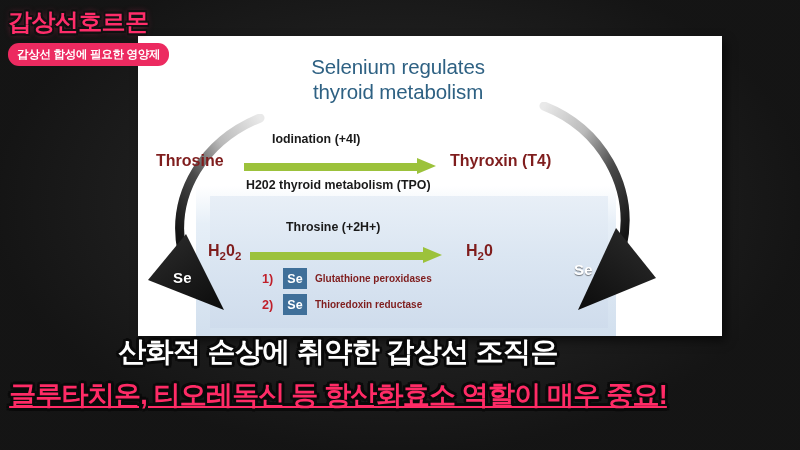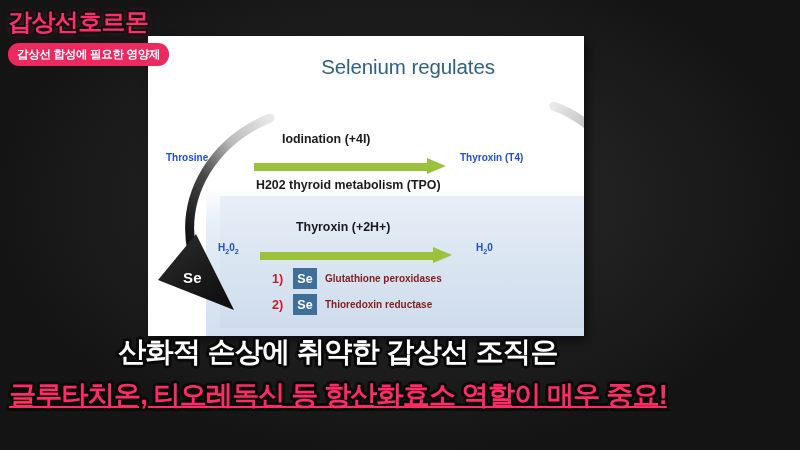--- a/index.html
+++ b/index.html
@@ -11,21 +11,21 @@
   }
   #stage{position:absolute;inset:0;width:800px;height:450px;overflow:hidden;}
 
   
   .bg-dark{position:absolute;inset:0;background:#1c1c1c;}
   .bg-vignette{position:absolute;inset:0;
     background:radial-gradient(ellipse at 50% 45%, rgba(60,60,60,.55) 0%, rgba(20,20,20,.95) 72%);}
 
   
   .slide{
-    position:absolute;left:148px;top:36px;width:436px;height:300px;
+    position:absolute;left:138px;top:36px;width:584px;height:300px;
     background:#ffffff;
     box-shadow:4px 5px 9px rgba(0,0,0,.55);
     overflow:hidden;
   }
   .slide-inner{position:absolute;inset:0;}
   
   .blue-panel{
     position:absolute;left:72px;top:160px;width:398px;height:132px;
     background:linear-gradient(180deg,#e8eff7 0%, #dbe6f2 45%, #cfdcec 100%);
   }
@@ -54,21 +54,21 @@
   }
   .se-label-left{left:35px;top:233px;}
   .se-label-right{left:436px;top:225px;}
 
   
   .rx{position:absolute;}
   .rx-label{
     color:#1a1a1a;font-size:12.4px;font-weight:bold;white-space:nowrap;
   }
   .rx-side{
-    color:#1d4ed8;font-size:10px;font-weight:bold;white-space:nowrap;
+    color:#7f1d1d;font-size:16px;font-weight:bold;white-space:nowrap;
   }
   .garrow{
     position:absolute;height:13px;
   }
   .garrow .shaft{
     position:absolute;left:0;top:3px;height:8px;width:calc(100% - 19px);
     background:#9cc23b;
   }
   .garrow .head{
     position:absolute;right:0;top:-2px;width:0;height:0;
@@ -166,20 +166,21 @@
   <div class="bg-vignette"></div>
 
   <div class="slide">
     <div class="slide-inner">
 
       <div class="blue-panel-soft"></div>
       <div class="blue-panel"></div>
 
       <div class="slide-title">
         <span>Selenium regulates</span>
+        <span>thyroid metabolism</span>
       </div>
 
       <svg class="se-arrow se-arrow-left" viewBox="0 0 130 210">
         <defs>
           <linearGradient id="gradL" x1="1" y1="0" x2="0.15" y2="1">
             <stop offset="0%" stop-color="#e9e9e9"></stop>
             <stop offset="35%" stop-color="#b9b9b9"></stop>
             <stop offset="65%" stop-color="#4a4a4a"></stop>
             <stop offset="100%" stop-color="#141414"></stop>
           </linearGradient>
@@ -213,21 +214,21 @@
 
       <div class="rx rx-label rx-top-up">Iodination (+4I)</div>
       <div class="rx rx-side rx-top-left">Throsine</div>
       <div class="garrow rx-top-arrow">
         <div class="shaft"></div>
           <div class="head"></div>
       </div>
       <div class="rx rx-side rx-top-right">Thyroxin (T4)</div>
       <div class="rx rx-label rx-top-down">H202 thyroid metabolism (TPO)</div>
 
-      <div class="rx rx-label rx-bot-up">Thyroxin (+2H+)</div>
+      <div class="rx rx-label rx-bot-up">Throsine (+2H+)</div>
       <div class="rx rx-side rx-bot-left">H<sub>2</sub>0<sub>2</sub></div>
       <div class="garrow rx-bot-arrow">
         <div class="shaft"></div>
           <div class="head"></div>
       </div>
       <div class="rx rx-side rx-bot-right">H<sub>2</sub>0</div>
 
       <div class="enz-list">
         <div class="enz-row">
           <div class="enz-num">1)</div>

